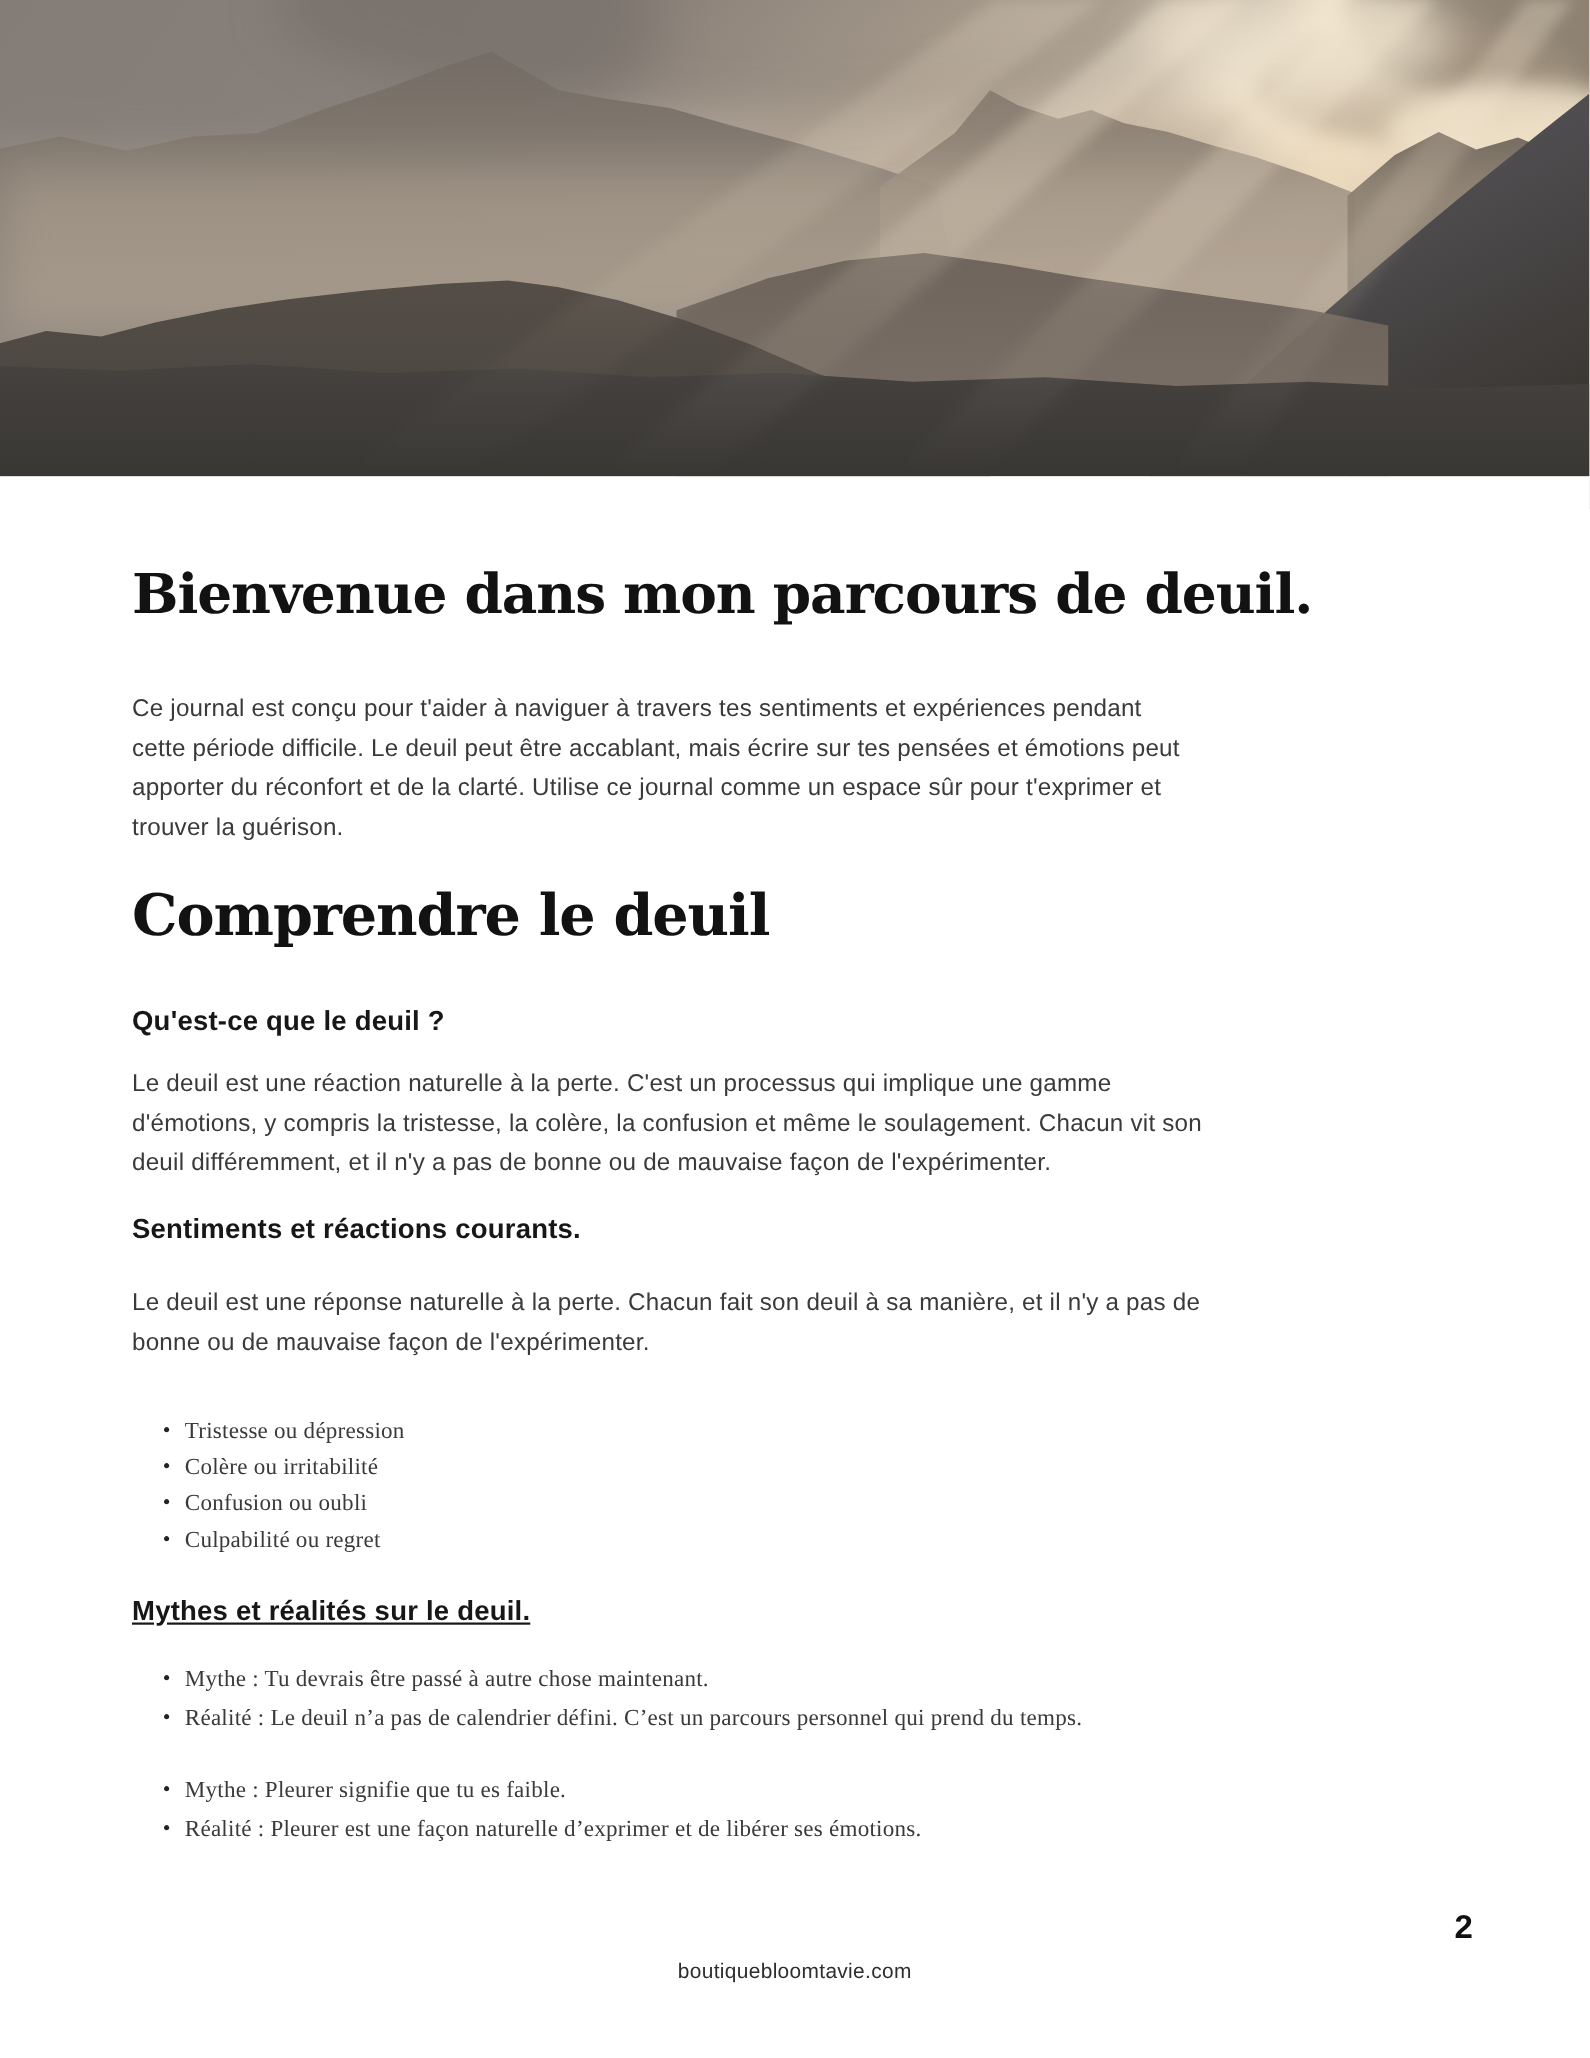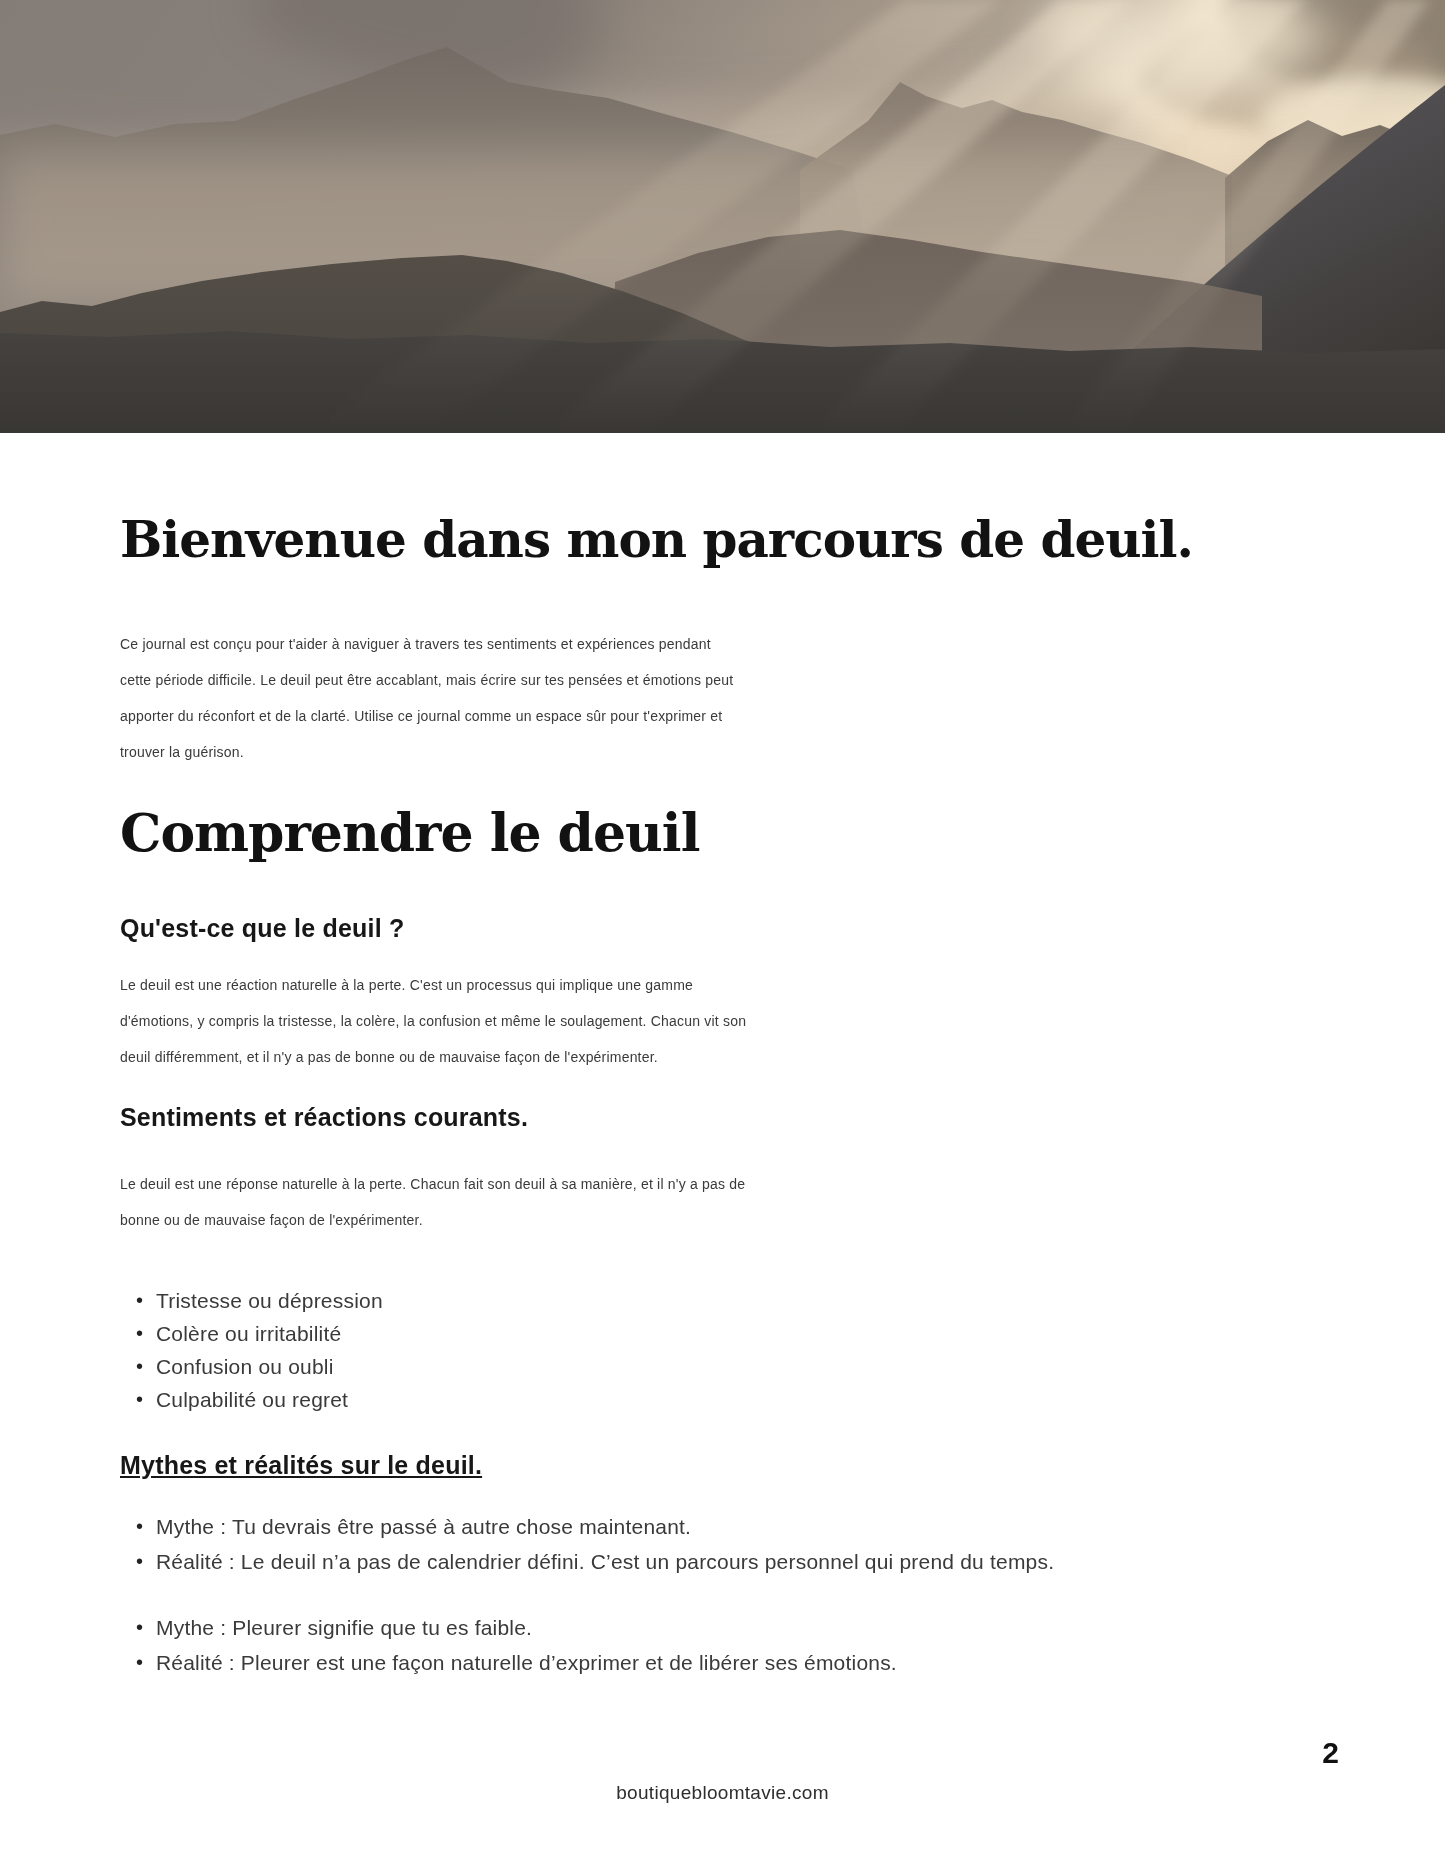--- a/index.html
+++ b/index.html
@@ -39,32 +39,33 @@
     font-size:25px;
     line-height:1.3;
     font-weight:700;
     color:#171717;
     letter-spacing:0.2px;
   }
   h3.subhead.s2 { margin-top:26px; }
   h3.subhead.s3 { margin-top:33px;text-decoration:underline; }
   p.body {
     margin:23px 0 0;
-    font-size:14px;
+    font-size:22px;
     line-height:36px;
     letter-spacing:0.2px;
     white-space:pre-line;
     color:#3a3a3a;
   }
   p.body.lead { margin-top:54px; }
   p.body.s2 { margin-top:32px; }
 
   ul.bullets {
-    margin:0; padding:0 0 0 36px;
+    margin:12px; padding:0 0 0 36px;
     list-style:none;
+    font-family:Liberation Serif, serif;
   }
   ul.bullets li {
     position:relative;
     font-size:21px;
     line-height:33px;
     letter-spacing:0.2px;
     color:#3a3a3a;
   }
   ul.bullets li::before {
     content:"•";

